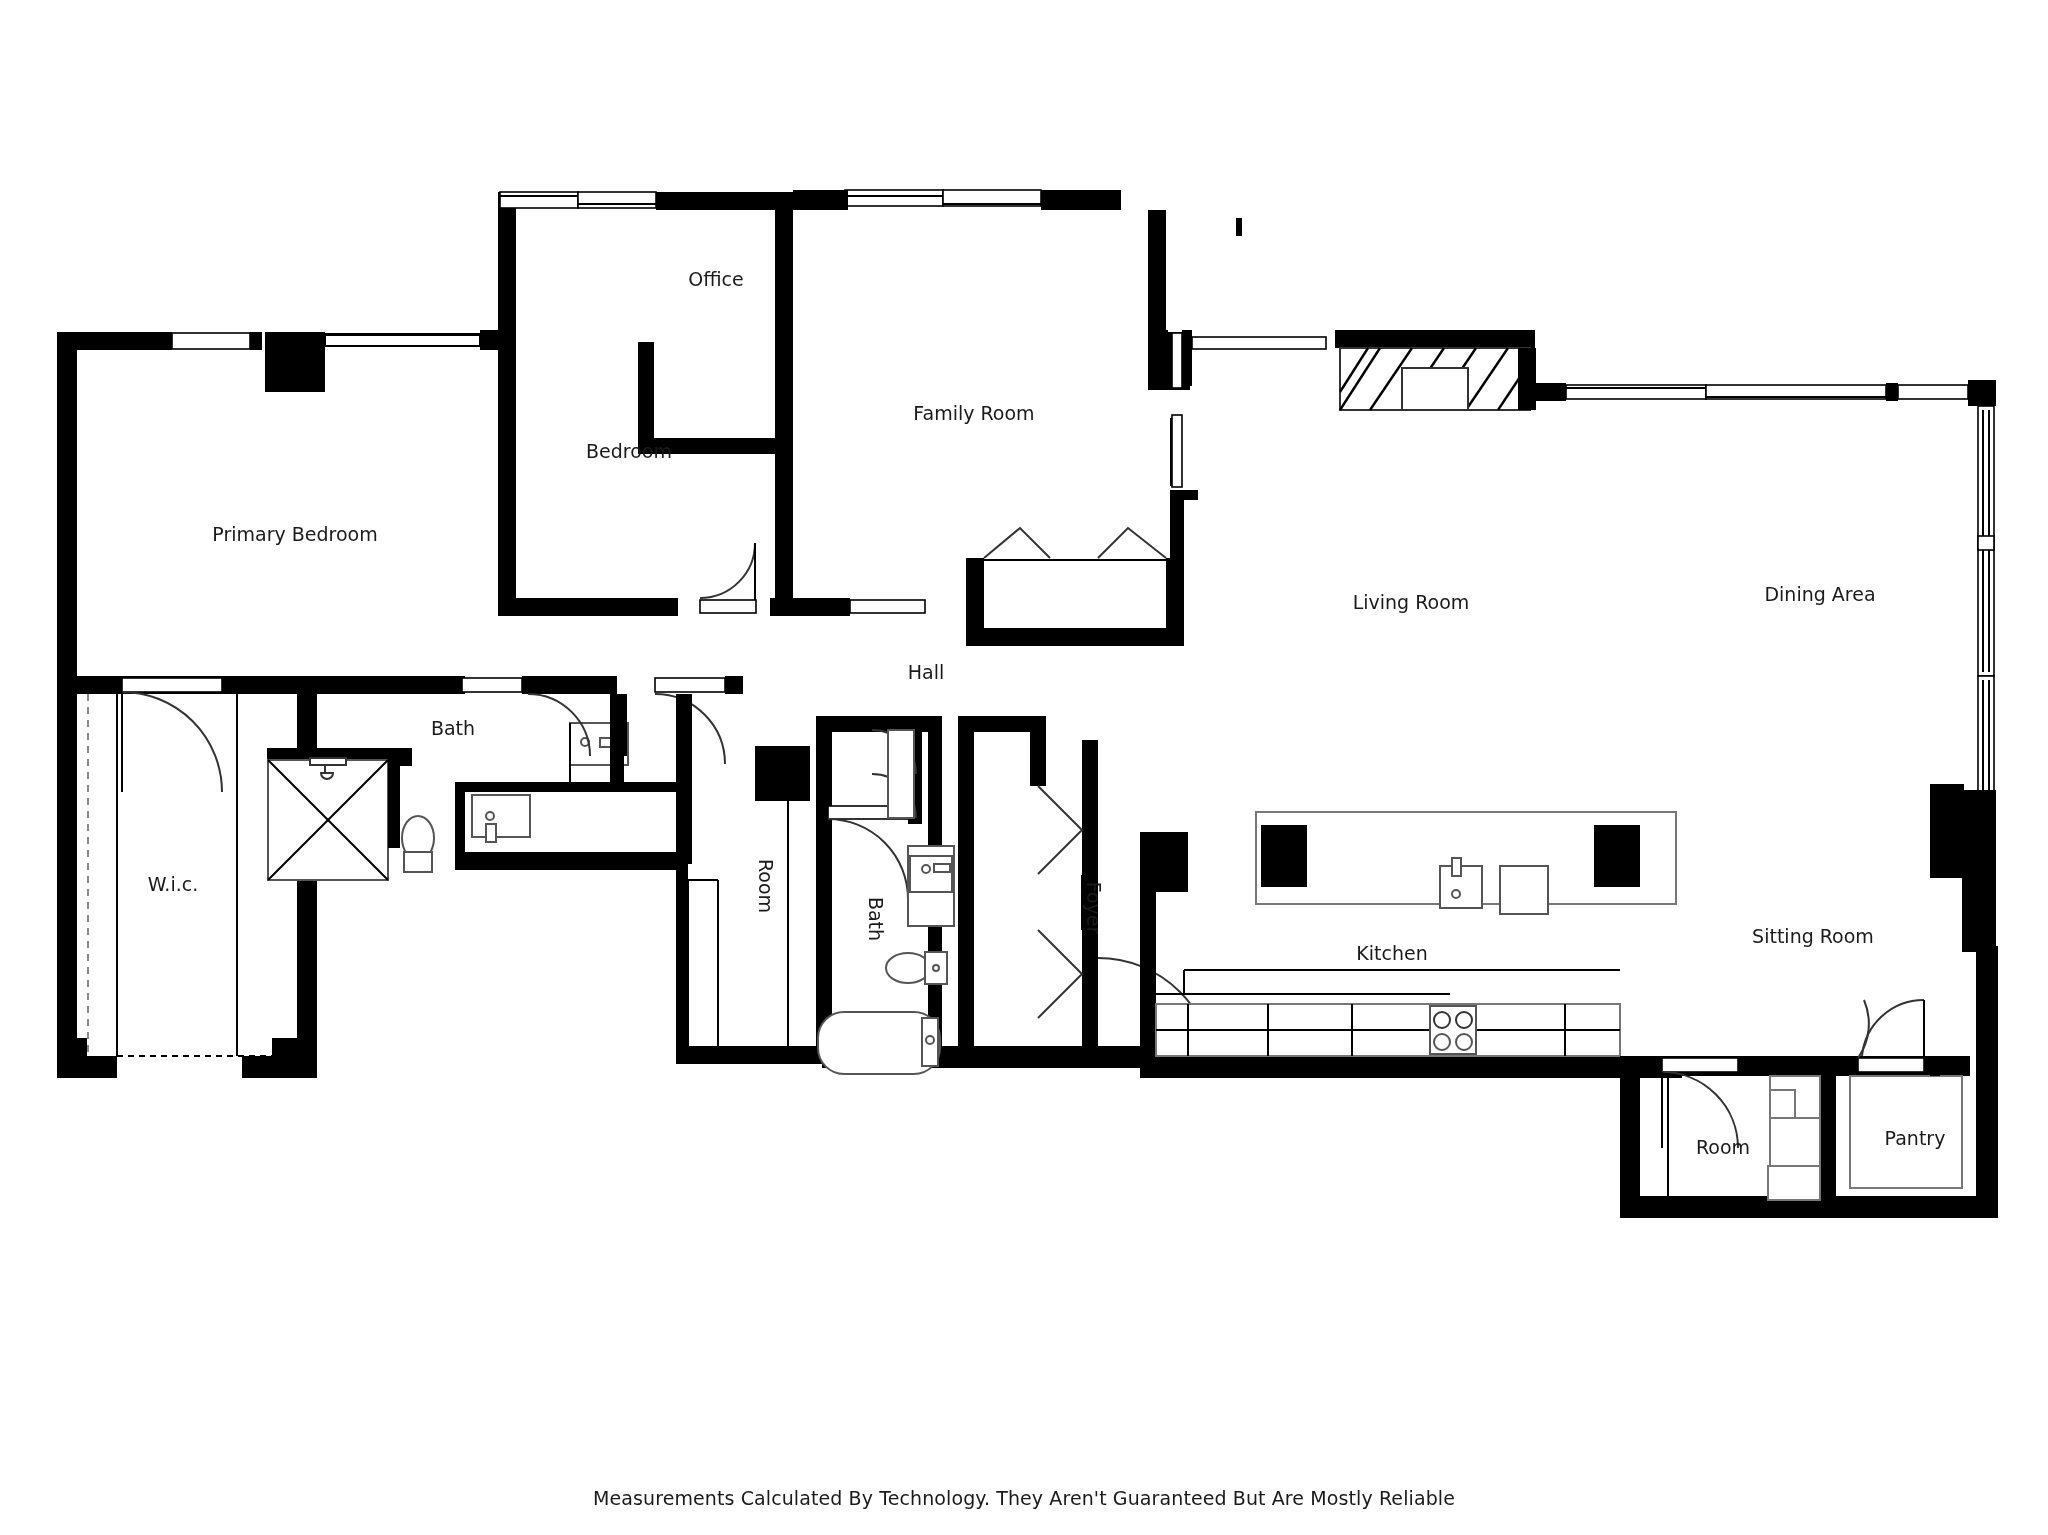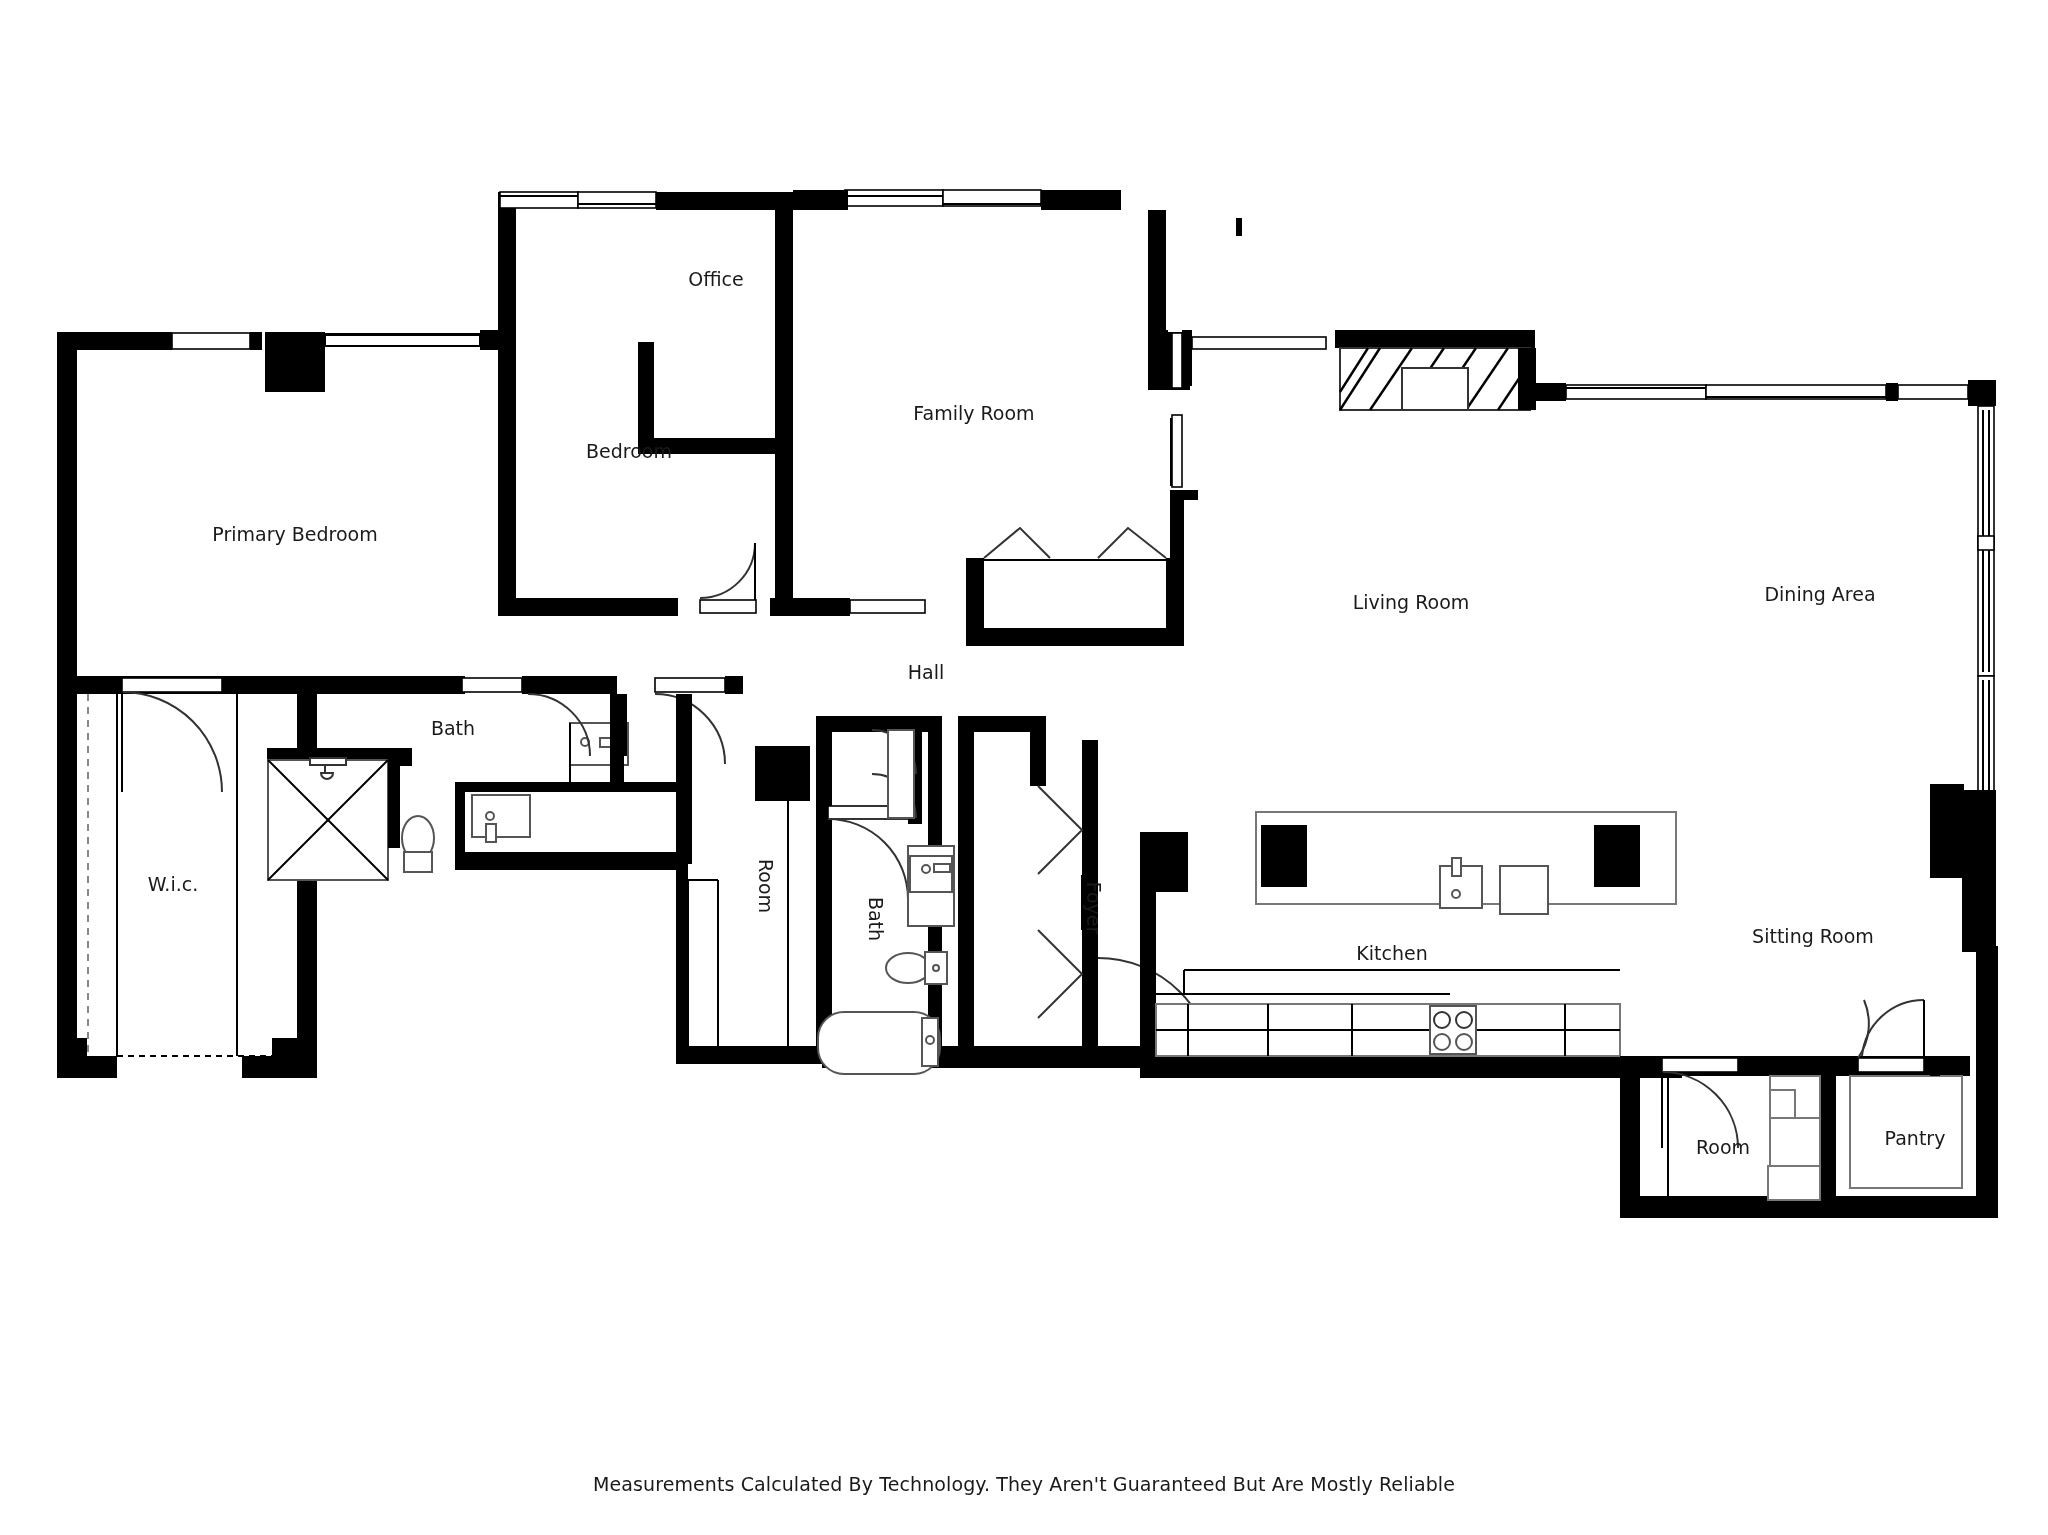--- a/index.html
+++ b/index.html
@@ -44,21 +44,21 @@
   .roomlabel-v {
     font-family: "DejaVu Sans", sans-serif;
     font-size: 19px;
     fill: #1a1a1a;
     text-anchor: middle;
     dominant-baseline: middle;
   }
   .footer-text {
     position: absolute;
     left: 0;
-    bottom: 40px;
+    bottom: 26px;
     width: 2048px;
     text-align: center;
     font-family: "DejaVu Sans", sans-serif;
     font-size: 19px;
     color: #1a1a1a;
     letter-spacing: 0.1px;
   }
 </style>
 </head>
 <body>

